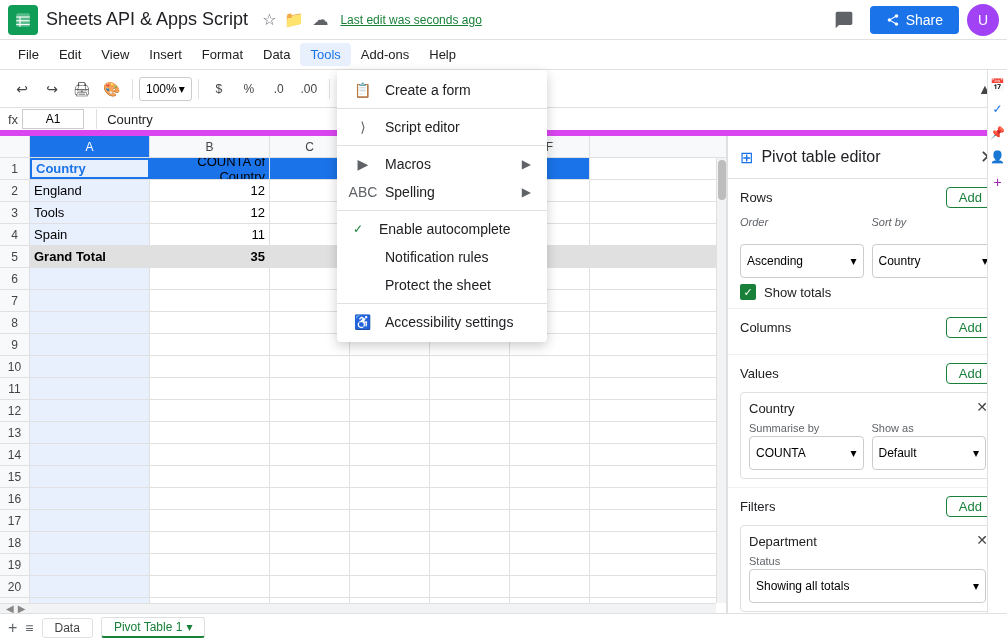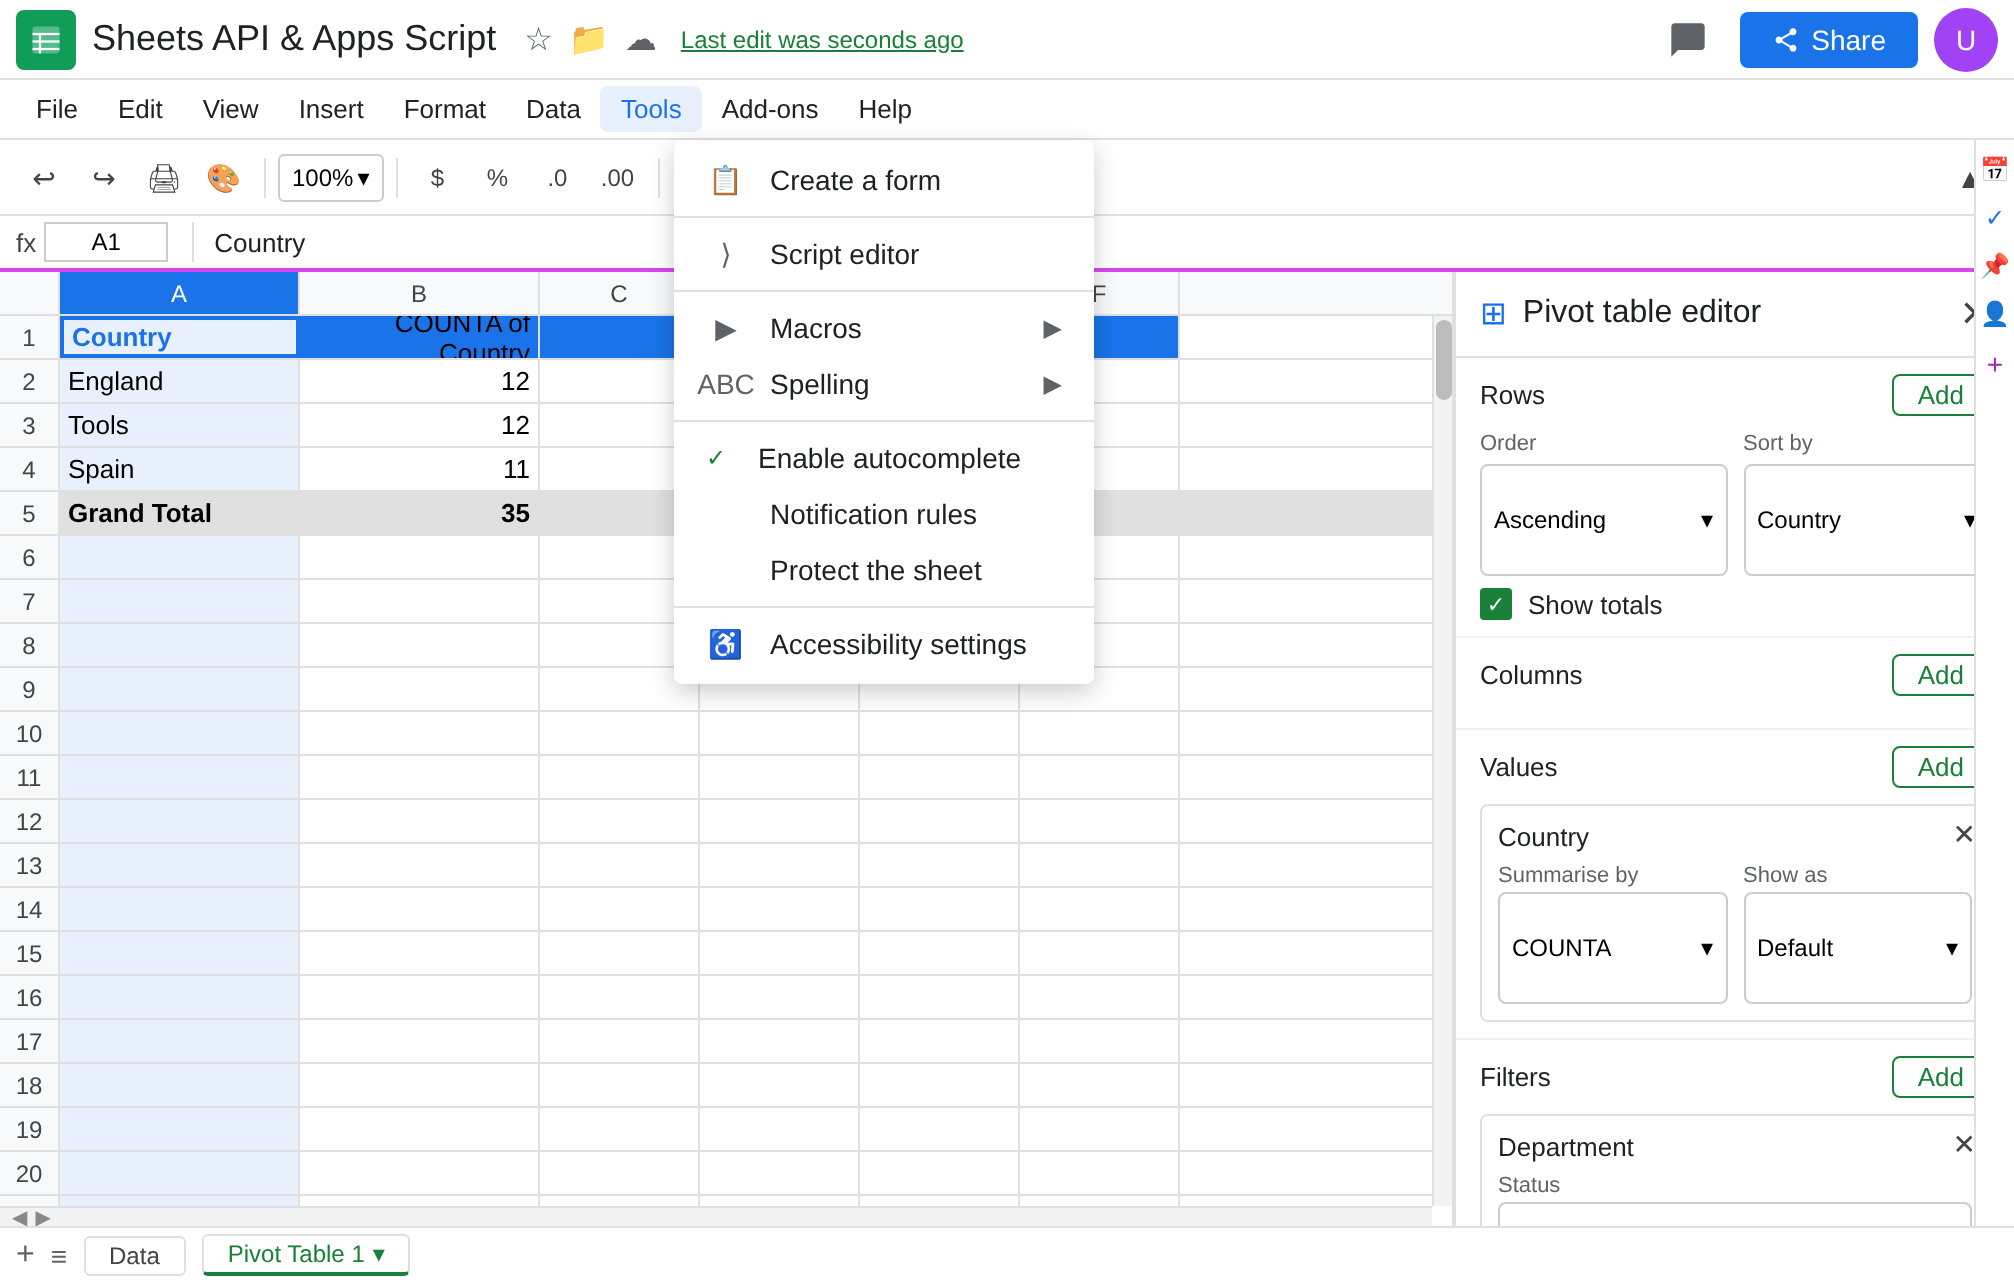--- a/index.html
+++ b/index.html
@@ -23,21 +23,21 @@
     .menu-item.active { background: #e8f0fe; color: #1a73e8; }
 
     
     #toolbar { display: flex; align-items: center; height: 38px; padding: 0 8px; border-bottom: 1px solid #e0e0e0; background: #fff; gap: 2px; }
     .toolbar-btn { width: 28px; height: 28px; display: flex; align-items: center; justify-content: center; cursor: pointer; border-radius: 3px; color: #444; font-size: 14px; border: none; background: none; }
     .toolbar-sep { width: 1px; height: 20px; background: #e0e0e0; margin: 0 4px; }
     #zoom-btn { display: flex; align-items: center; gap: 2px; padding: 2px 6px; border: 1px solid #ccc; border-radius: 3px; cursor: pointer; font-size: 12px; height: 24px; }
     .currency-btn { padding: 2px 4px; font-size: 12px; height: 24px; border: none; background: none; cursor: pointer; }
 
     
-    #formula-bar { display: flex; align-items: center; height: 28px; border-bottom: 2px solid #d946ef; padding: 0 8px; background: #fff; }
+    #formula-bar { display: flex; align-items: center; height: 28px; border-bottom: 6px solid #d946ef; padding: 0 8px; background: #fff; }
     #cell-ref { width: 60px; border: 1px solid #ccc; padding: 2px 4px; font-size: 12px; text-align: center; margin-right: 6px; }
     #formula-text { flex: 1; font-size: 13px; color: #202124; margin-left: 4px; }
 
     
     #main { display: flex; height: calc(641px - 40px - 30px - 38px - 28px - 28px); }
 
     
     #spreadsheet { flex: 1; overflow: hidden; position: relative; }
     #col-headers { display: flex; height: 22px; border-bottom: 1px solid #e0e0e0; background: #f8f9fa; }
     .col-header { border-right: 1px solid #e0e0e0; display: flex; align-items: center; justify-content: center; font-size: 12px; color: #444; }
@@ -73,22 +73,22 @@
     
     #pivot-editor { width: 280px; border-left: 1px solid #e0e0e0; background: #fff; overflow-y: auto; height: 100%; }
     #pivot-header { display: flex; align-items: center; padding: 10px 12px; border-bottom: 1px solid #e0e0e0; }
     #pivot-title { font-size: 16px; font-weight: 400; color: #202124; flex: 1; margin-left: 8px; }
     #pivot-close { cursor: pointer; color: #444; font-size: 16px; background: none; border: none; }
 
     .pivot-section { padding: 8px 12px; border-bottom: 1px solid #f0f0f0; }
     .pivot-section-header { display: flex; align-items: center; justify-content: space-between; margin-bottom: 8px; }
     .pivot-section-title { font-size: 13px; font-weight: 500; color: #202124; }
     .add-btn { background: none; border: 1px solid #188038; color: #188038; border-radius: 4px; padding: 2px 12px; font-size: 13px; cursor: pointer; font-weight: 500; }
-    .order-label { font-size: 11px; color: #5f6368; margin-bottom: 4px; }
-    .pivot-select { border: 1px solid #ccc; border-radius: 4px; padding: 20px 6px; font-size: 12px; background: #fff; width: 100%; display: flex; align-items: center; justify-content: space-between; cursor: pointer; }
+    .order-label { font-size: 11px; color: #5f6368; margin-bottom: 16px; font-style: italic; }
+    .pivot-select { border: 1px solid #ccc; border-radius: 4px; padding: 9px 6px; font-size: 12px; background: #fff; width: 100%; display: flex; align-items: center; justify-content: space-between; cursor: pointer; }
 
     .show-totals { display: flex; align-items: center; gap: 8px; font-size: 13px; color: #202124; }
     .checkbox-green { width: 16px; height: 16px; background: #188038; border-radius: 2px; display: flex; align-items: center; justify-content: center; color: #fff; font-size: 11px; }
 
     .value-card { background: #fff; border: 1px solid #e0e0e0; border-radius: 4px; padding: 8px; margin-top: 6px; position: relative; }
     .value-card-title { font-size: 13px; font-weight: 500; color: #202124; margin-bottom: 6px; }
     .value-card-close { position: absolute; top: 6px; right: 6px; cursor: pointer; color: #444; background: none; border: none; font-size: 14px; }
     .value-row { display: flex; gap: 8px; }
     .value-label { font-size: 11px; color: #5f6368; margin-bottom: 2px; }
 

